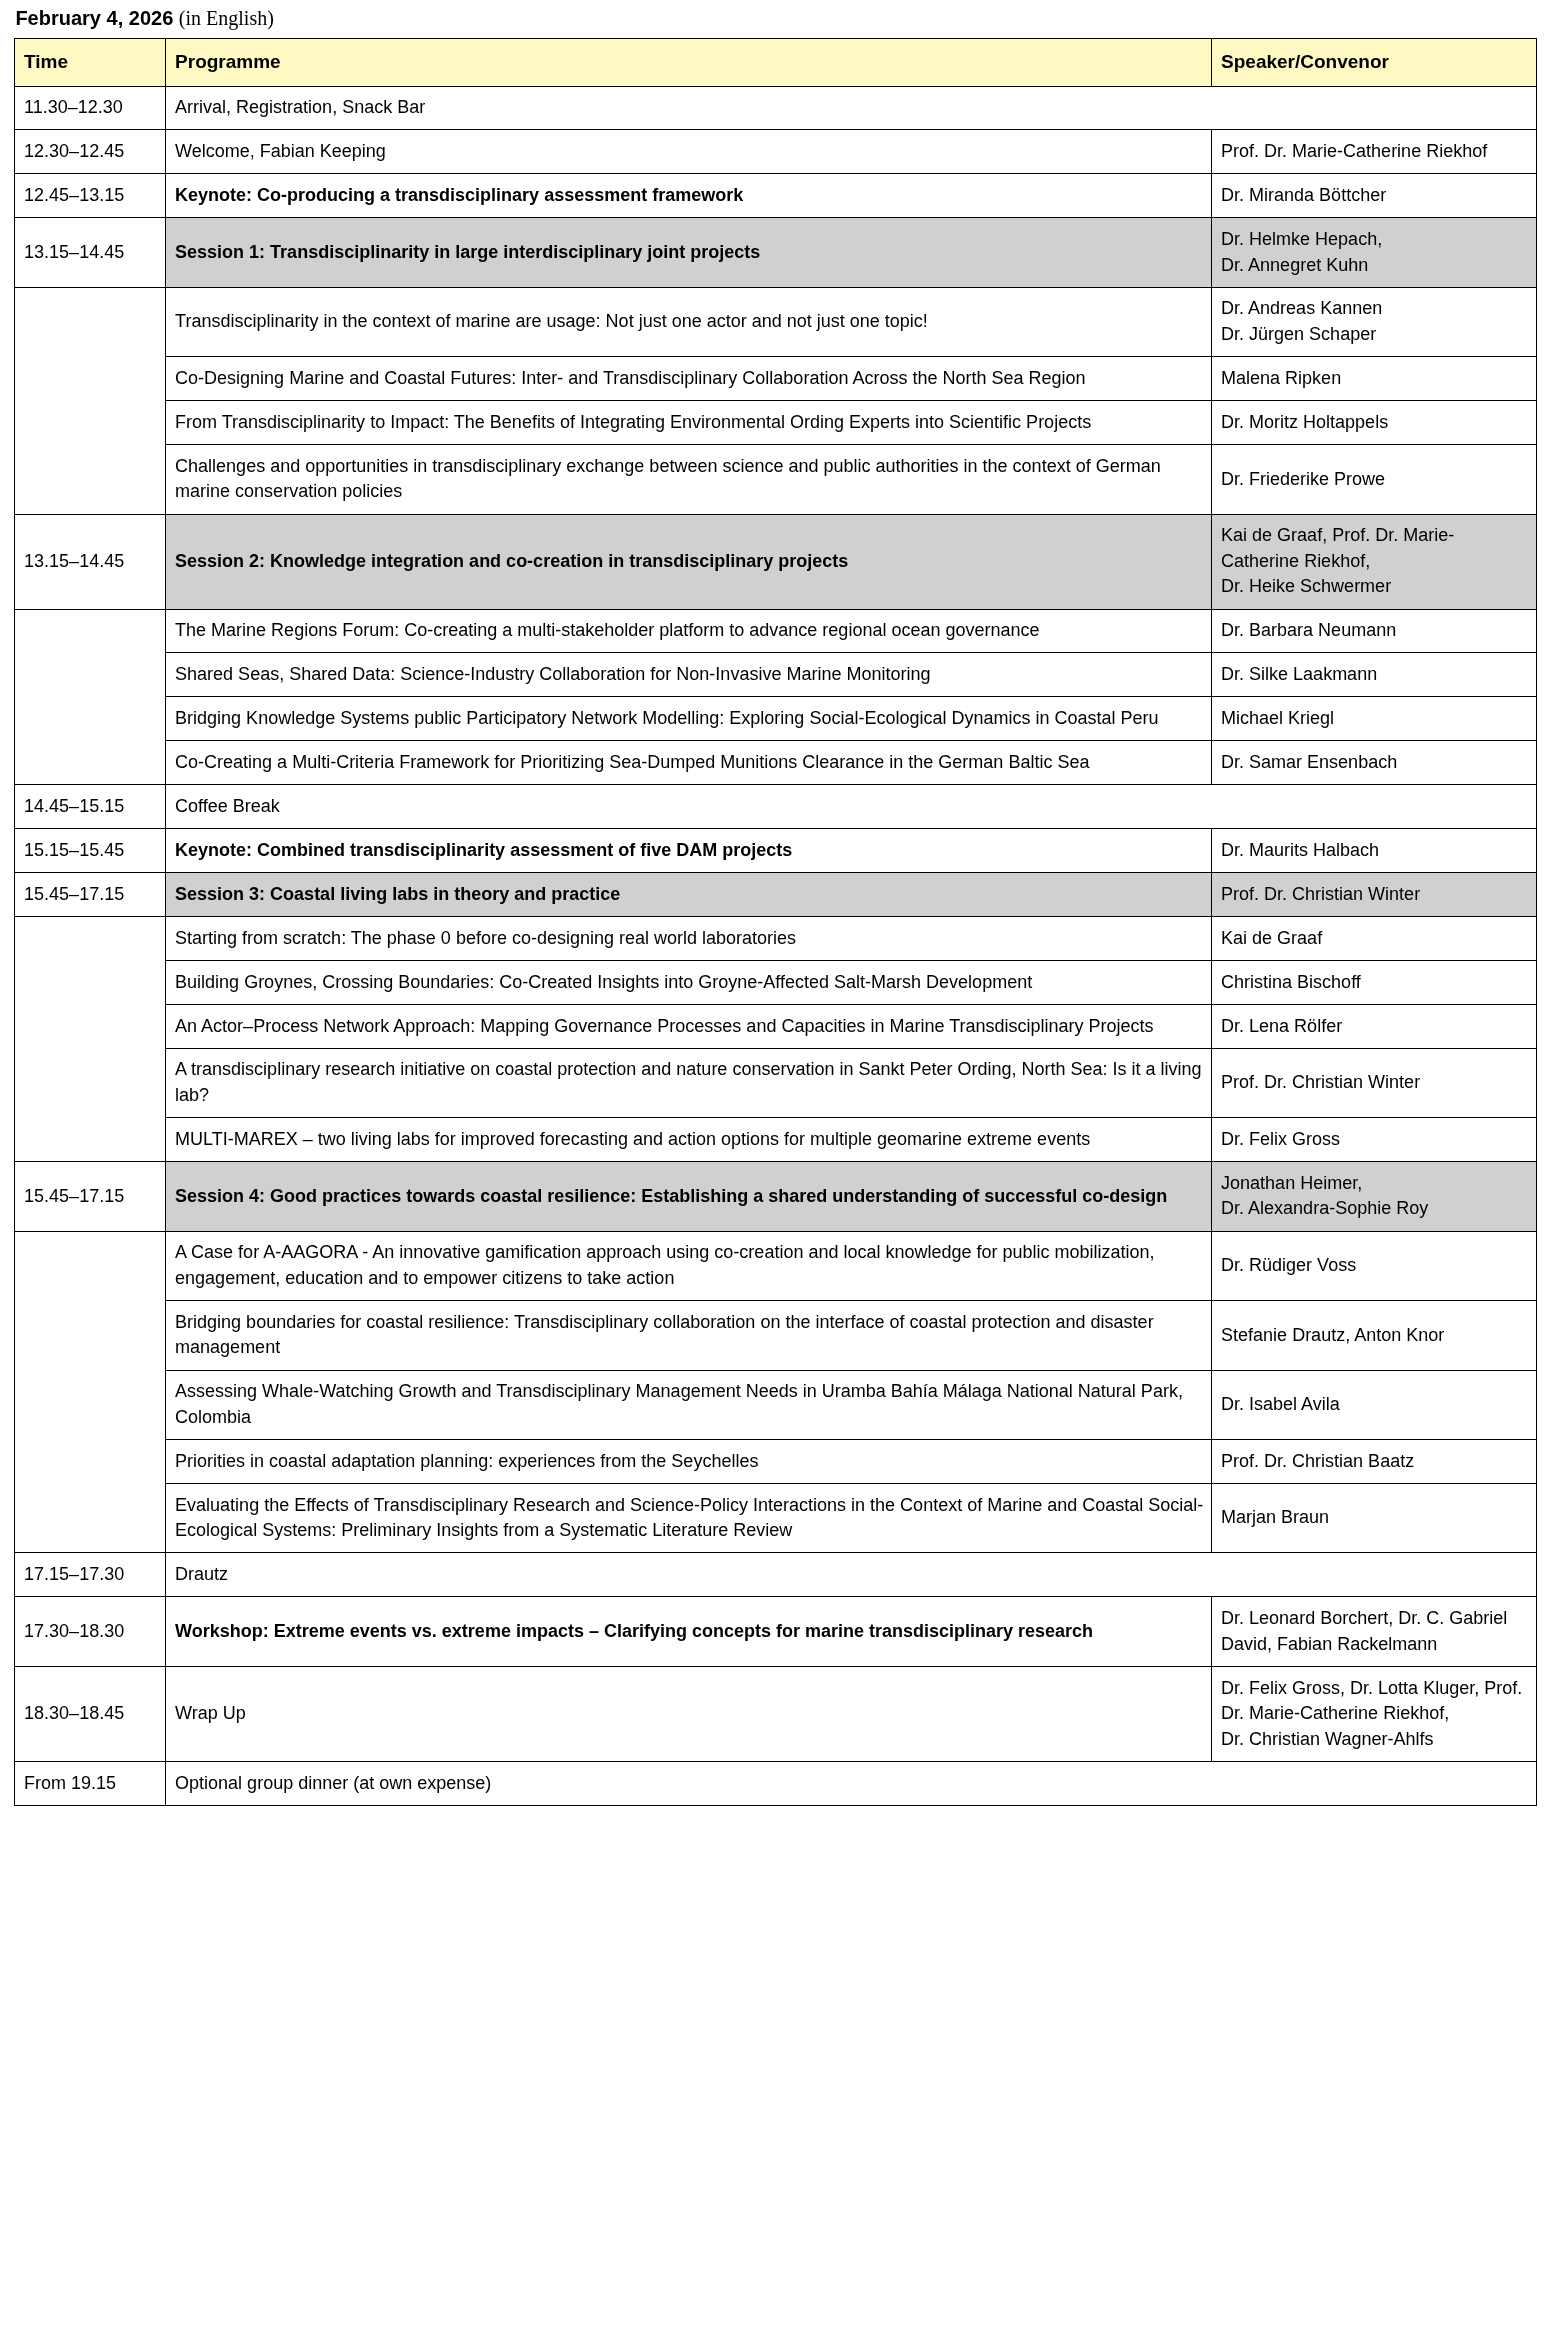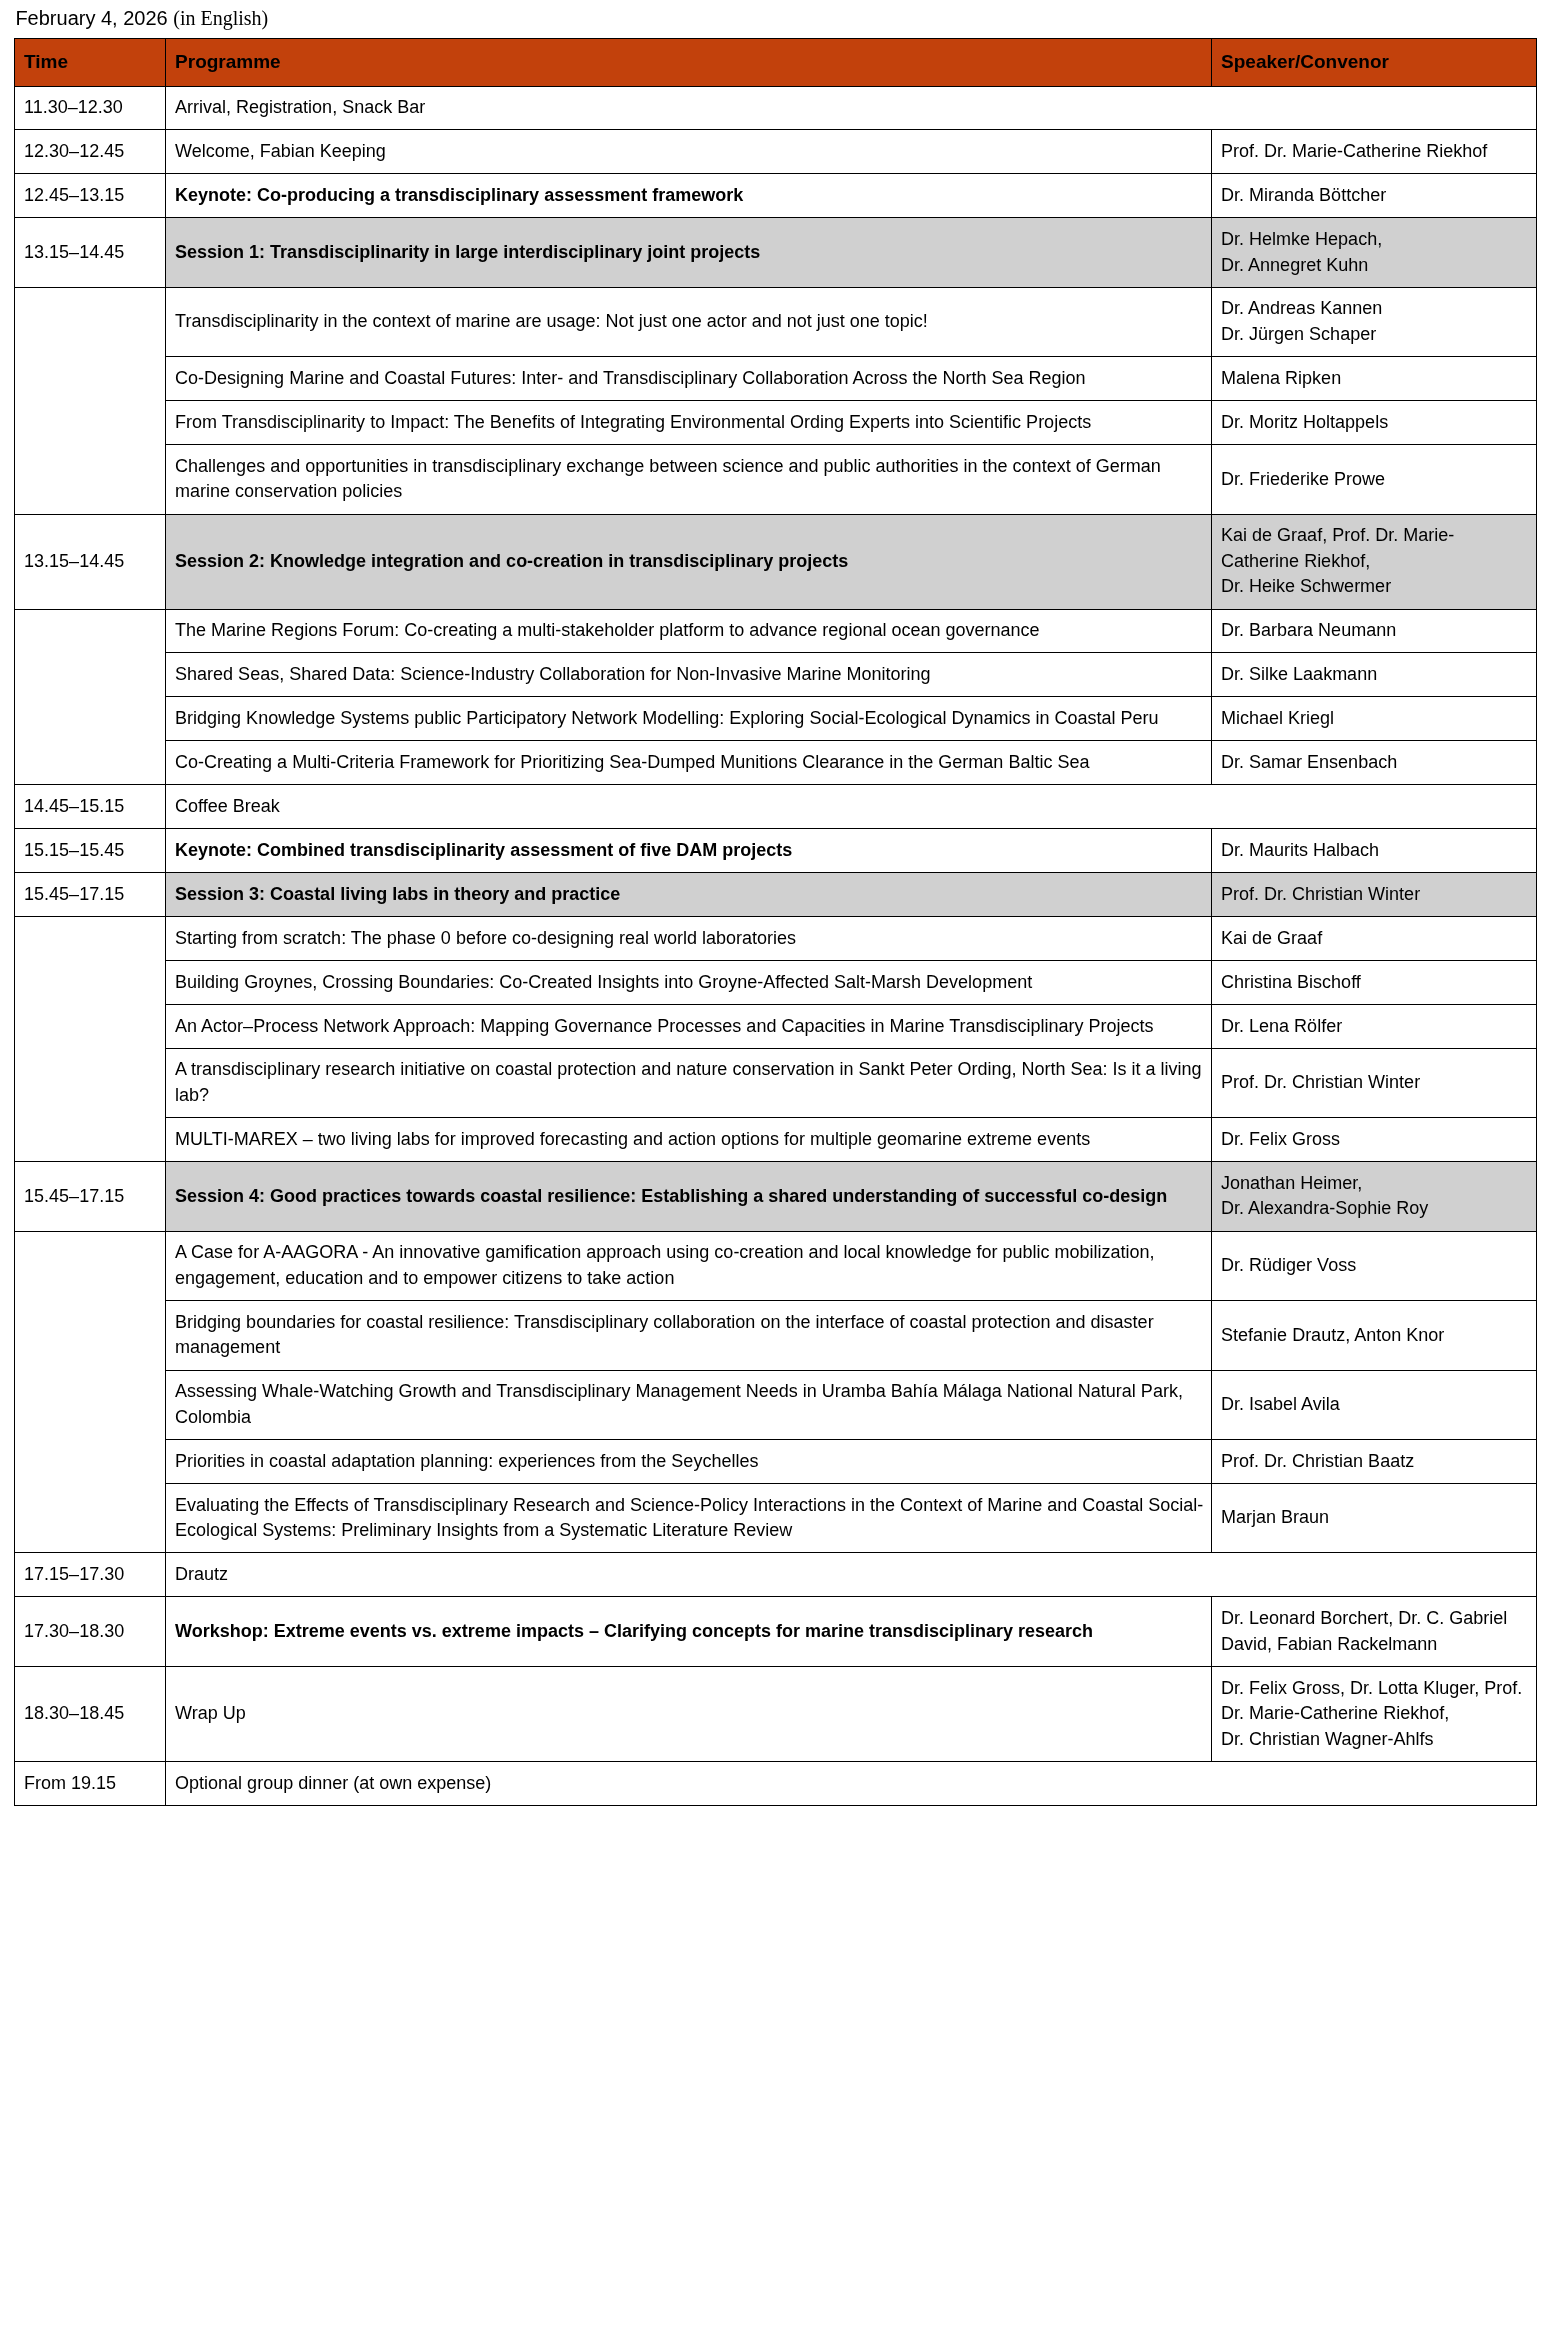--- a/index.html
+++ b/index.html
@@ -20,21 +20,21 @@
     background: #ffffff;
   }
   .doc-heading {
     font-size: 20px;
     line-height: 1.15;
     margin: 0 0 8.7px 0;
     padding-left: 1px;
     white-space: nowrap;
   }
   .doc-heading .date-strong {
-    font-weight: normal;
+    font-weight: bold;
   }
   .doc-heading .date-lang {
     font-weight: normal;
     font-family: Liberation Serif, serif;
   }
   table.programme {
     border-collapse: collapse;
     width: 1521px;
     table-layout: fixed;
     border: 1.4px solid #000000;
@@ -48,21 +48,21 @@
     border: 1px solid #000000;
     vertical-align: middle;
     font-size: 18px;
     line-height: 1.42;
     padding: 8.7px 7.7px 8.7px 8.7px;
     font-weight: normal;
     text-align: left;
     box-sizing: border-box;
   }
   table.programme thead th {
-    background: #c2410c;
+    background: #fef9c3;
     font-weight: bold;
     font-size: 19px;
     padding-top: 9.6px;
     padding-bottom: 9.6px;
   }
   td.time-cell {
     white-space: nowrap;
     padding-left: 7.7px;
   }
   tr.session-row td.session-cell,

